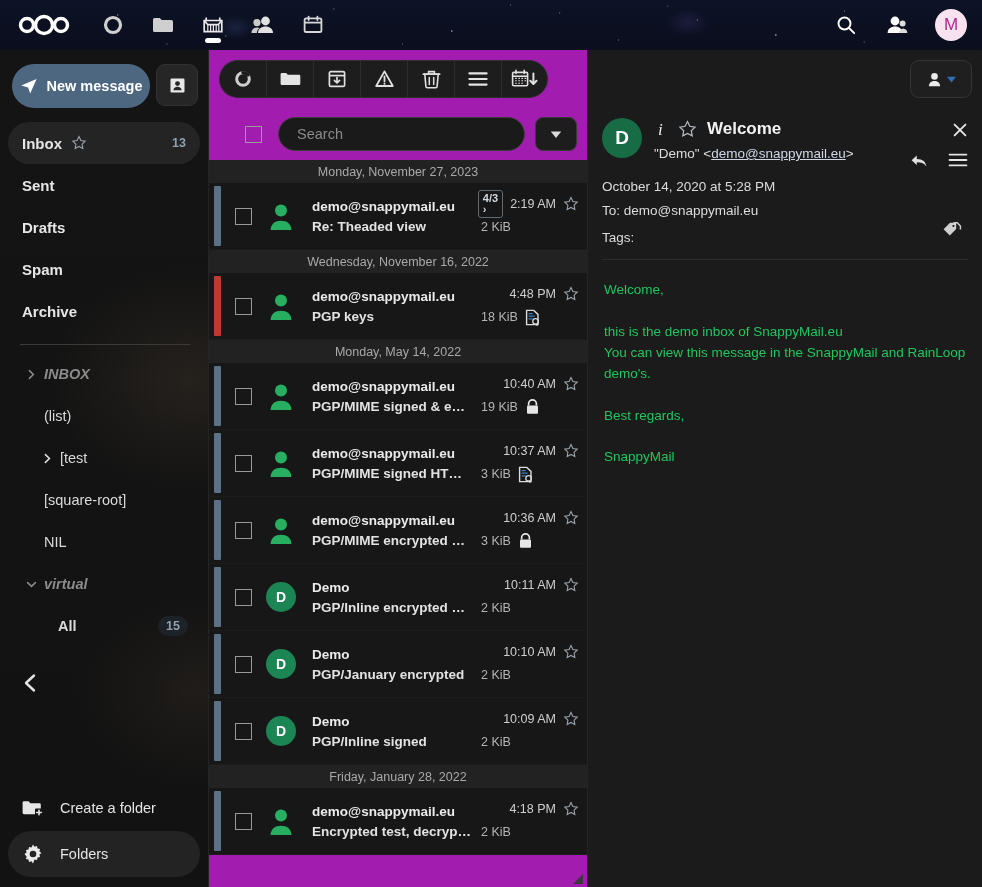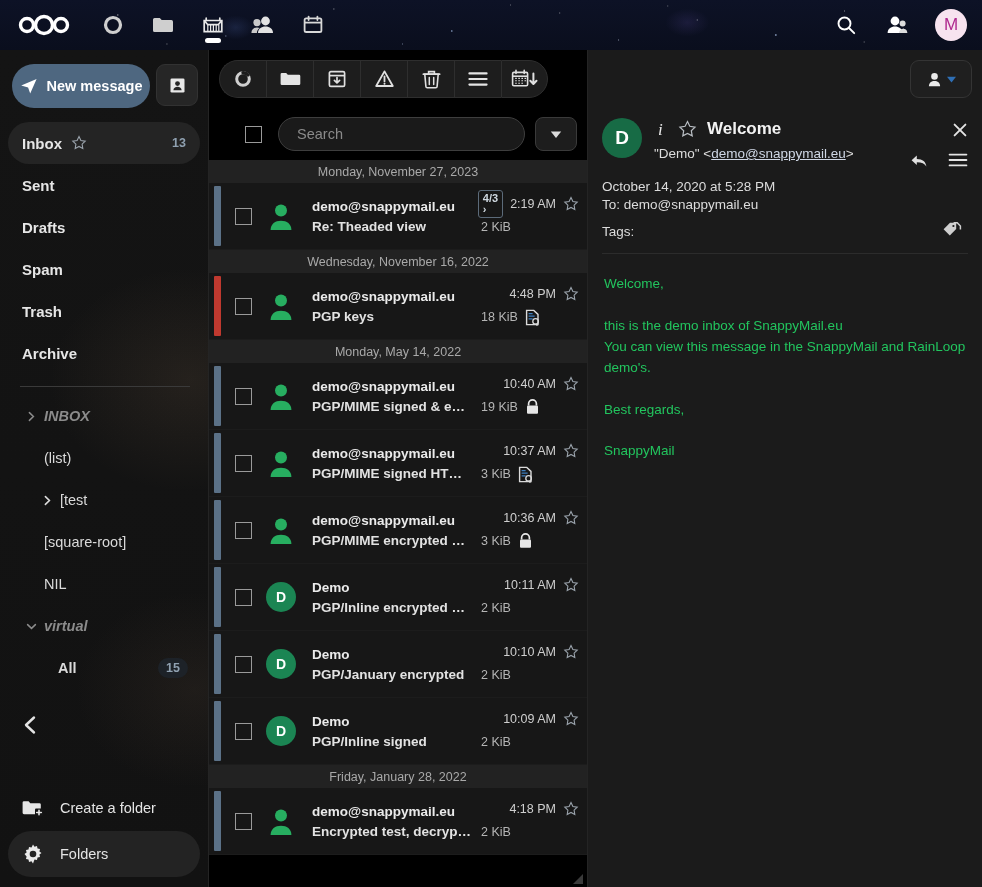--- a/index.html
+++ b/index.html
@@ -99,21 +99,21 @@
     cursor: pointer; }
   .bottom-action {
     height: 46px; margin: 0 8px; padding: 0 12px; border-radius: 23px;
     display: flex; align-items: center; gap: 14px; cursor: pointer; font-size: 14.5px; color: #e4e4e4;
   }
   .bottom-action.selected { background: #232323; }
 
   
   #msglist {
     position: absolute; left: 208px; top: 0; width: 380px; height: 837px;
-    background: #000000; border-left: 1px solid #242424; border-right: 1px solid #242424;
+    background: #a21caf; border-left: 1px solid #242424; border-right: 1px solid #242424;
     overflow: hidden;
   }
   #list-toolbar { height: 58px; display: flex; align-items: center; padding: 0 10px; gap: 0; }
   .tb-group { display: flex; align-items: center; }
   .tb-btn {
     width: 47px; height: 38px; border: 1px solid #2e2e2e; background: #1d1d1d;
     display: flex; align-items: center; justify-content: center; cursor: pointer;
     border-right-width: 0;
   }
   .tb-btn:first-child { border-radius: 19px 0 0 19px; }
@@ -169,21 +169,21 @@
      display: flex; align-items: center; justify-content: center; }
   .mv-title-row { margin-left: 52px; display: flex; align-items: center; gap: 10px; height: 26px; }
   .mv-subject { font-size: 17px; font-weight: bold; color: #f2f2f2; }
   .mv-from { margin-left: 52px; margin-top: 4px; font-size: 13.5px; color: #dcdcdc; }
   .mv-from a { color: #cfd7e5; text-decoration: underline; }
   #mv-close { position: absolute; right: 14px; top: 14px; cursor: pointer; }
   #mv-reply { position: absolute; right: 54px; top: 45px; cursor: pointer; }
   #mv-menu { position: absolute; right: 14px; top: 44px; cursor: pointer; }
   #mv-meta { padding: 8px 14px 10px 14px; position: relative; }
   .mv-date { font-size: 13.5px; color: #dcdcdc; }
-  .mv-to { font-size: 13.5px; color: #dcdcdc; margin-top: 3px; }
+  .mv-to { font-size: 13.5px; color: #dcdcdc; margin-top: 9px; }
   .mv-tags { font-size: 13.5px; color: #dcdcdc; margin-top: 12px; }
   #mv-tag-icon { position: absolute; right: 20px; top: 50px; cursor: pointer; }
   #mv-divider { height: 1px; background: #2c2c2c; margin: 4px 14px 0 14px; }
   #mv-body { padding: 20px 16px; font-size: 13.5px; color: #22c55e; line-height: 1.55; white-space: pre-wrap; }
 </style>
 </head>
 <body>
 
 <div id="app-header">
   <div class="left-apps">
@@ -280,23 +280,20 @@
         <span class="fcount">13</span>
       </div>
       <div class="folder">
         <span class="fname">Sent</span>
       </div>
       <div class="folder">
         <span class="fname">Drafts</span>
       </div>
       <div class="folder">
         <span class="fname">Spam</span>
-      </div>
-      <div class="folder">
-        <span class="fname">Trash</span>
       </div>
       <div class="folder">
         <span class="fname">Archive</span>
       </div>
     </div>
 
     <div class="fdivider"></div>
 
     <div>
       <div class="subfolder dim">

